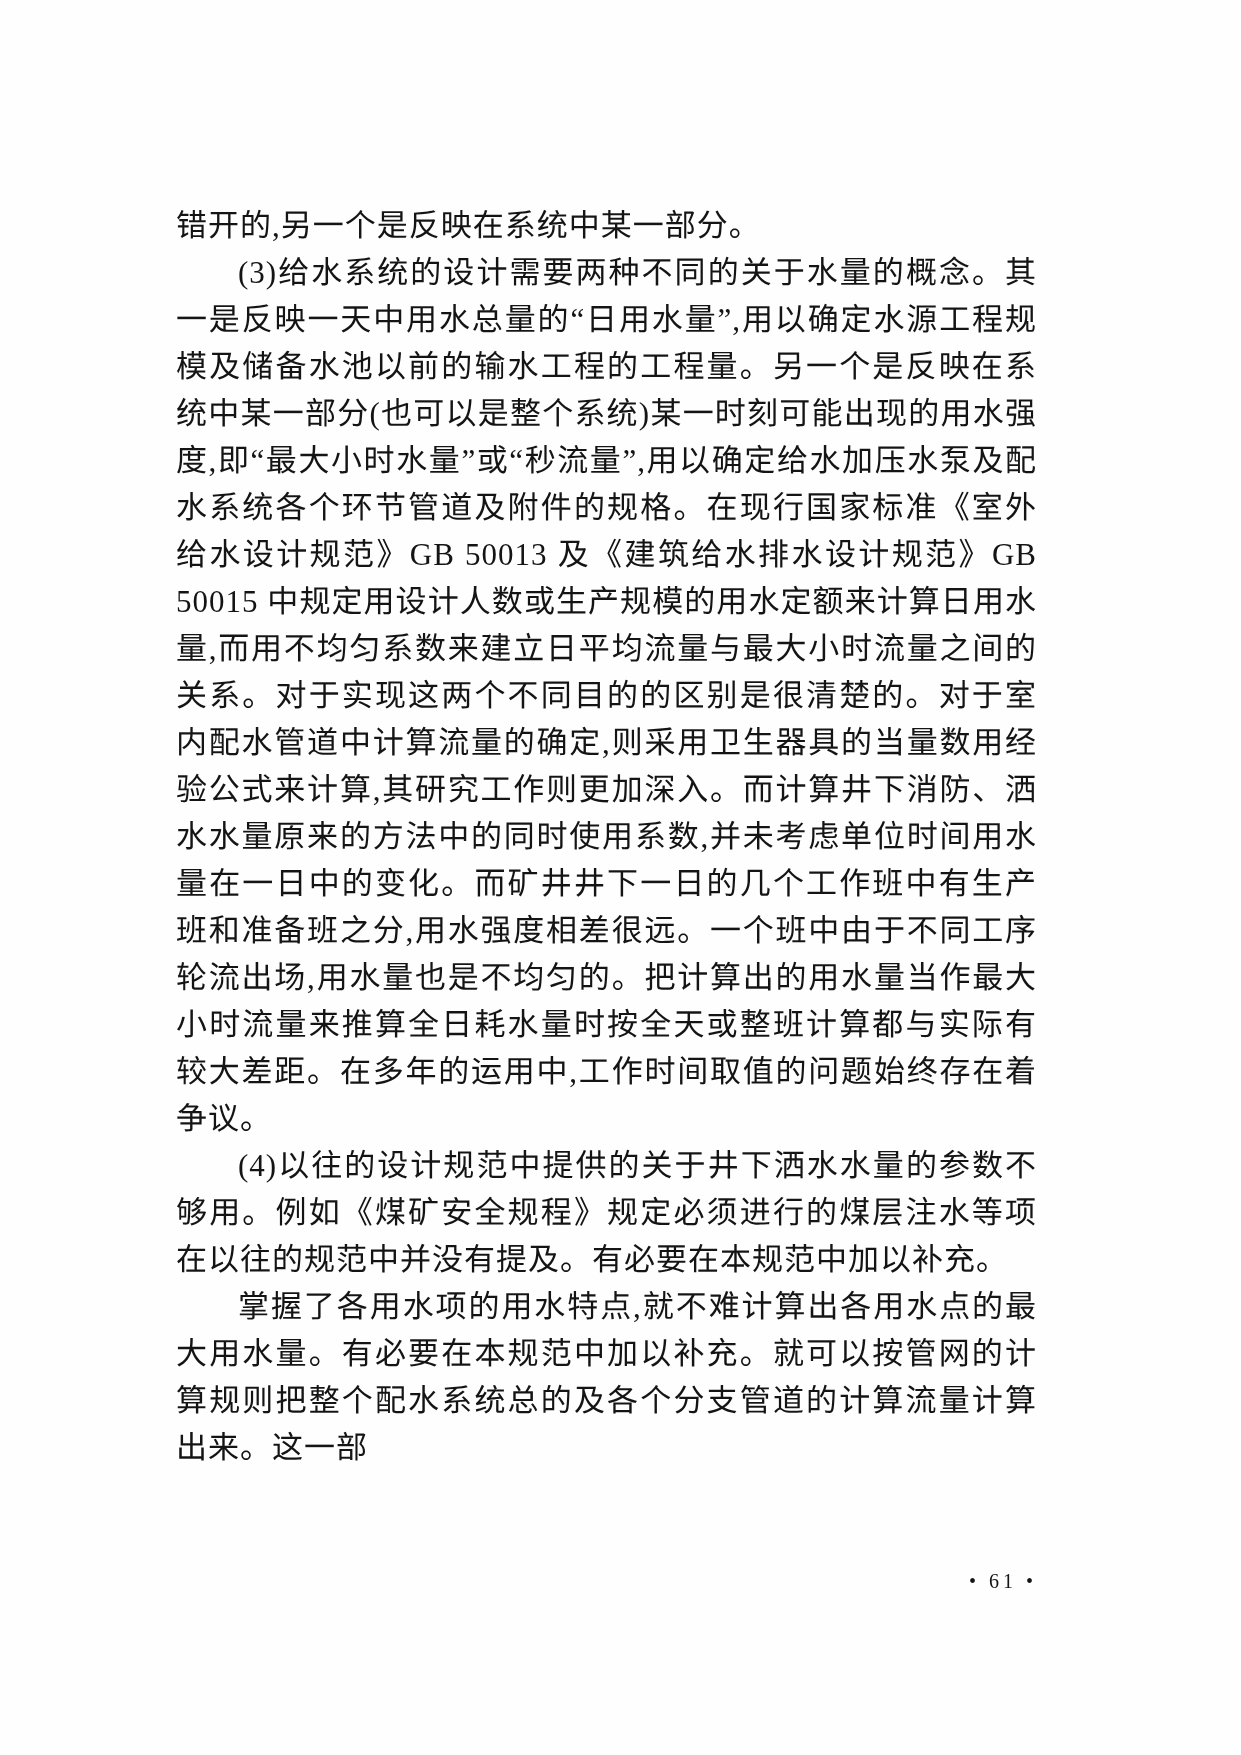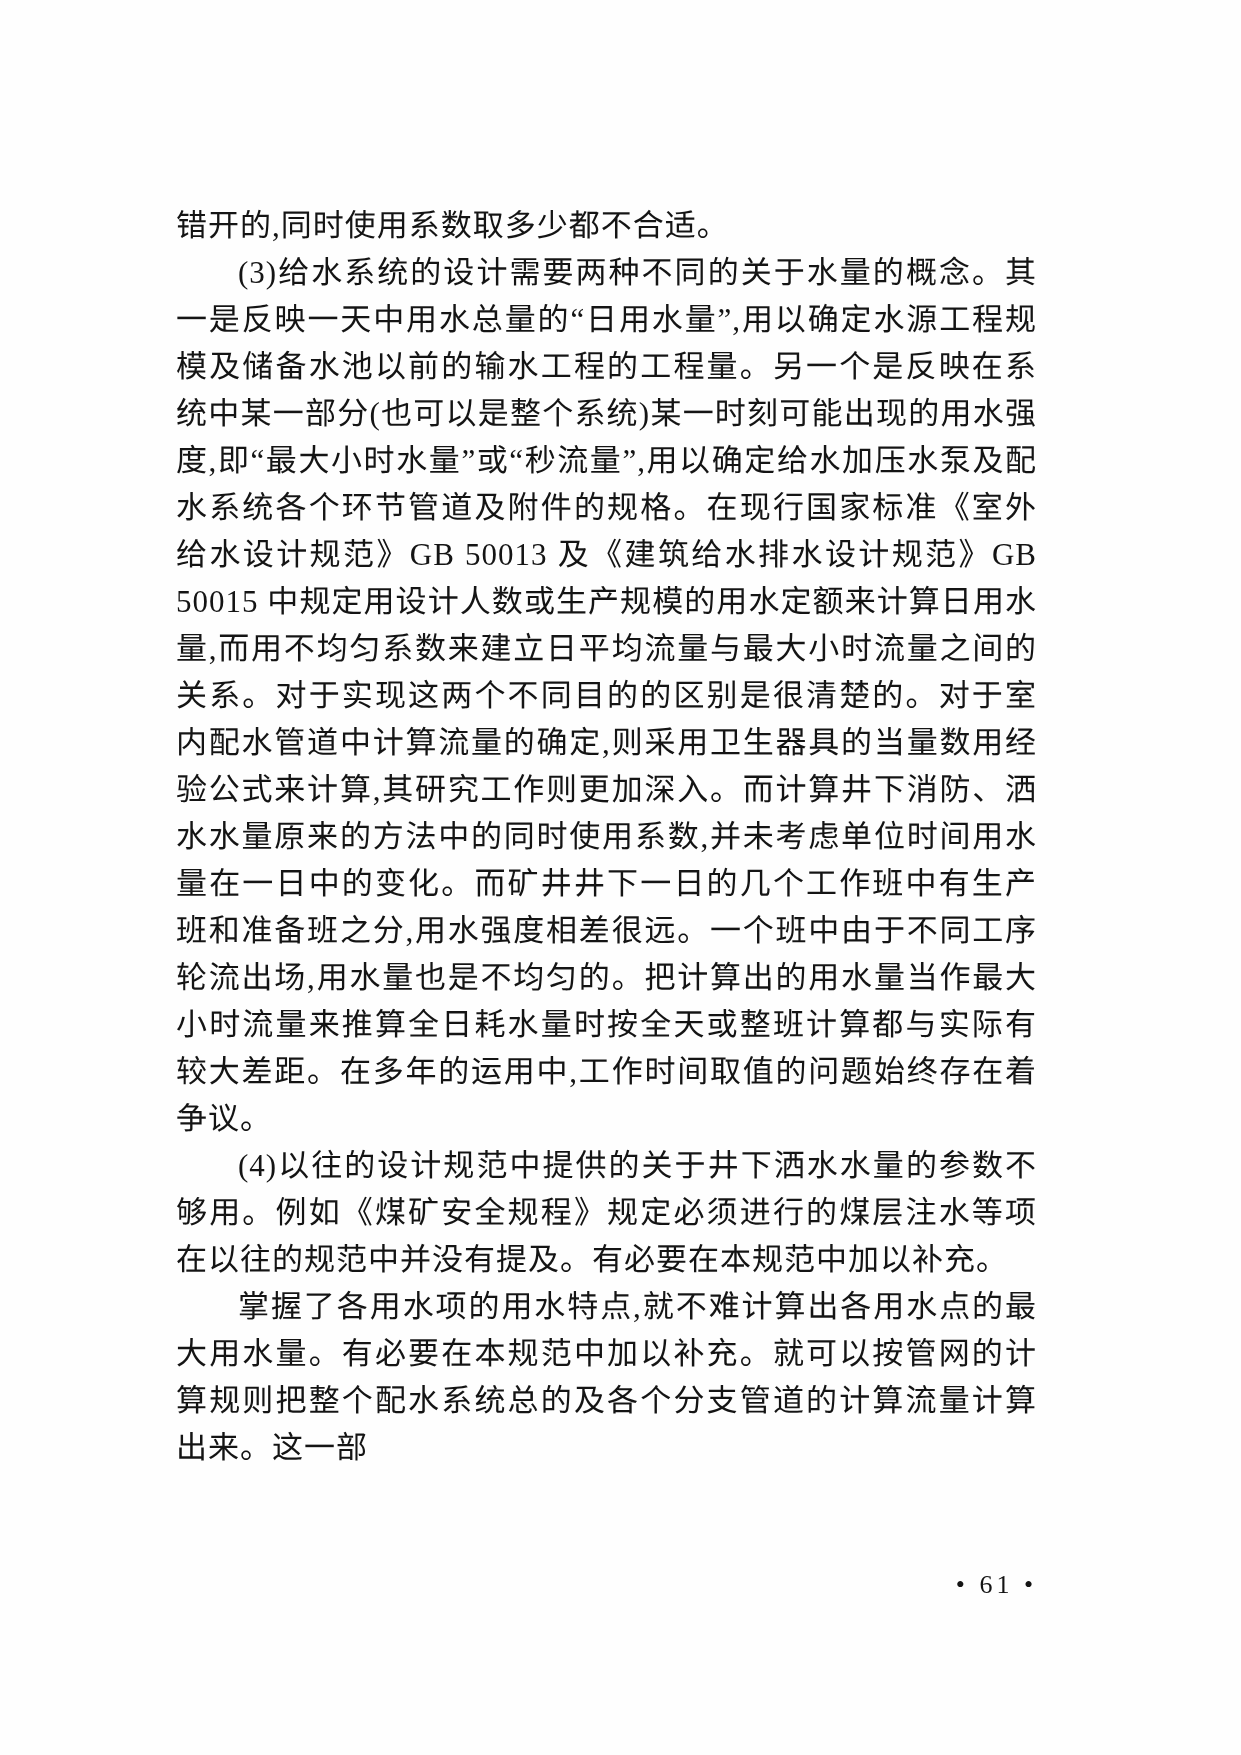--- a/index.html
+++ b/index.html
@@ -34,33 +34,33 @@
   }
   .text-block p.no-indent {
     text-indent: 0;
   }
   .page-footer {
     position: absolute;
     top: 1570px;
     left: 0;
     width: 1037px;
     text-align: right;
-    font-size: 26px;
+    font-size: 20px;
     letter-spacing: 4px;
     color: #141414;
     font-family: "Liberation Serif", "DejaVu Serif", serif;
   }
 </style>
 </head>
 <body>
 
 <div class="page">
 
   <div class="text-block">
-    <p class="no-indent">错开的,同时使用系数取多少都不合适。</p>
+    <p class="no-indent">错开的,另一个是反映在系统中某一部分。</p>
     <p>(3)给水系统的设计需要两种不同的关于水量的概念。其一是反映一天中用水总量的“日用水量”,用以确定水源工程规模及储备水池以前的输水工程的工程量。另一个是反映在系统中某一部分(也可以是整个系统)某一时刻可能出现的用水强度,即“最大小时水量”或“秒流量”,用以确定给水加压水泵及配水系统各个环节管道及附件的规格。在现行国家标准《室外给水设计规范》GB 50013 及《建筑给水排水设计规范》GB 50015 中规定用设计人数或生产规模的用水定额来计算日用水量,而用不均匀系数来建立日平均流量与最大小时流量之间的关系。对于实现这两个不同目的的区别是很清楚的。对于室内配水管道中计算流量的确定,则采用卫生器具的当量数用经验公式来计算,其研究工作则更加深入。而计算井下消防、洒水水量原来的方法中的同时使用系数,并未考虑单位时间用水量在一日中的变化。而矿井井下一日的几个工作班中有生产班和准备班之分,用水强度相差很远。一个班中由于不同工序轮流出场,用水量也是不均匀的。把计算出的用水量当作最大小时流量来推算全日耗水量时按全天或整班计算都与实际有较大差距。在多年的运用中,工作时间取值的问题始终存在着争议。</p>
     <p>(4)以往的设计规范中提供的关于井下洒水水量的参数不够用。例如《煤矿安全规程》规定必须进行的煤层注水等项在以往的规范中并没有提及。有必要在本规范中加以补充。</p>
     <p>掌握了各用水项的用水特点,就不难计算出各用水点的最大用水量。有必要在本规范中加以补充。就可以按管网的计算规则把整个配水系统总的及各个分支管道的计算流量计算出来。这一部</p>
   </div>
 
   <div class="page-footer">• 61 •</div>
 
 </div>
 
 </body></html>

